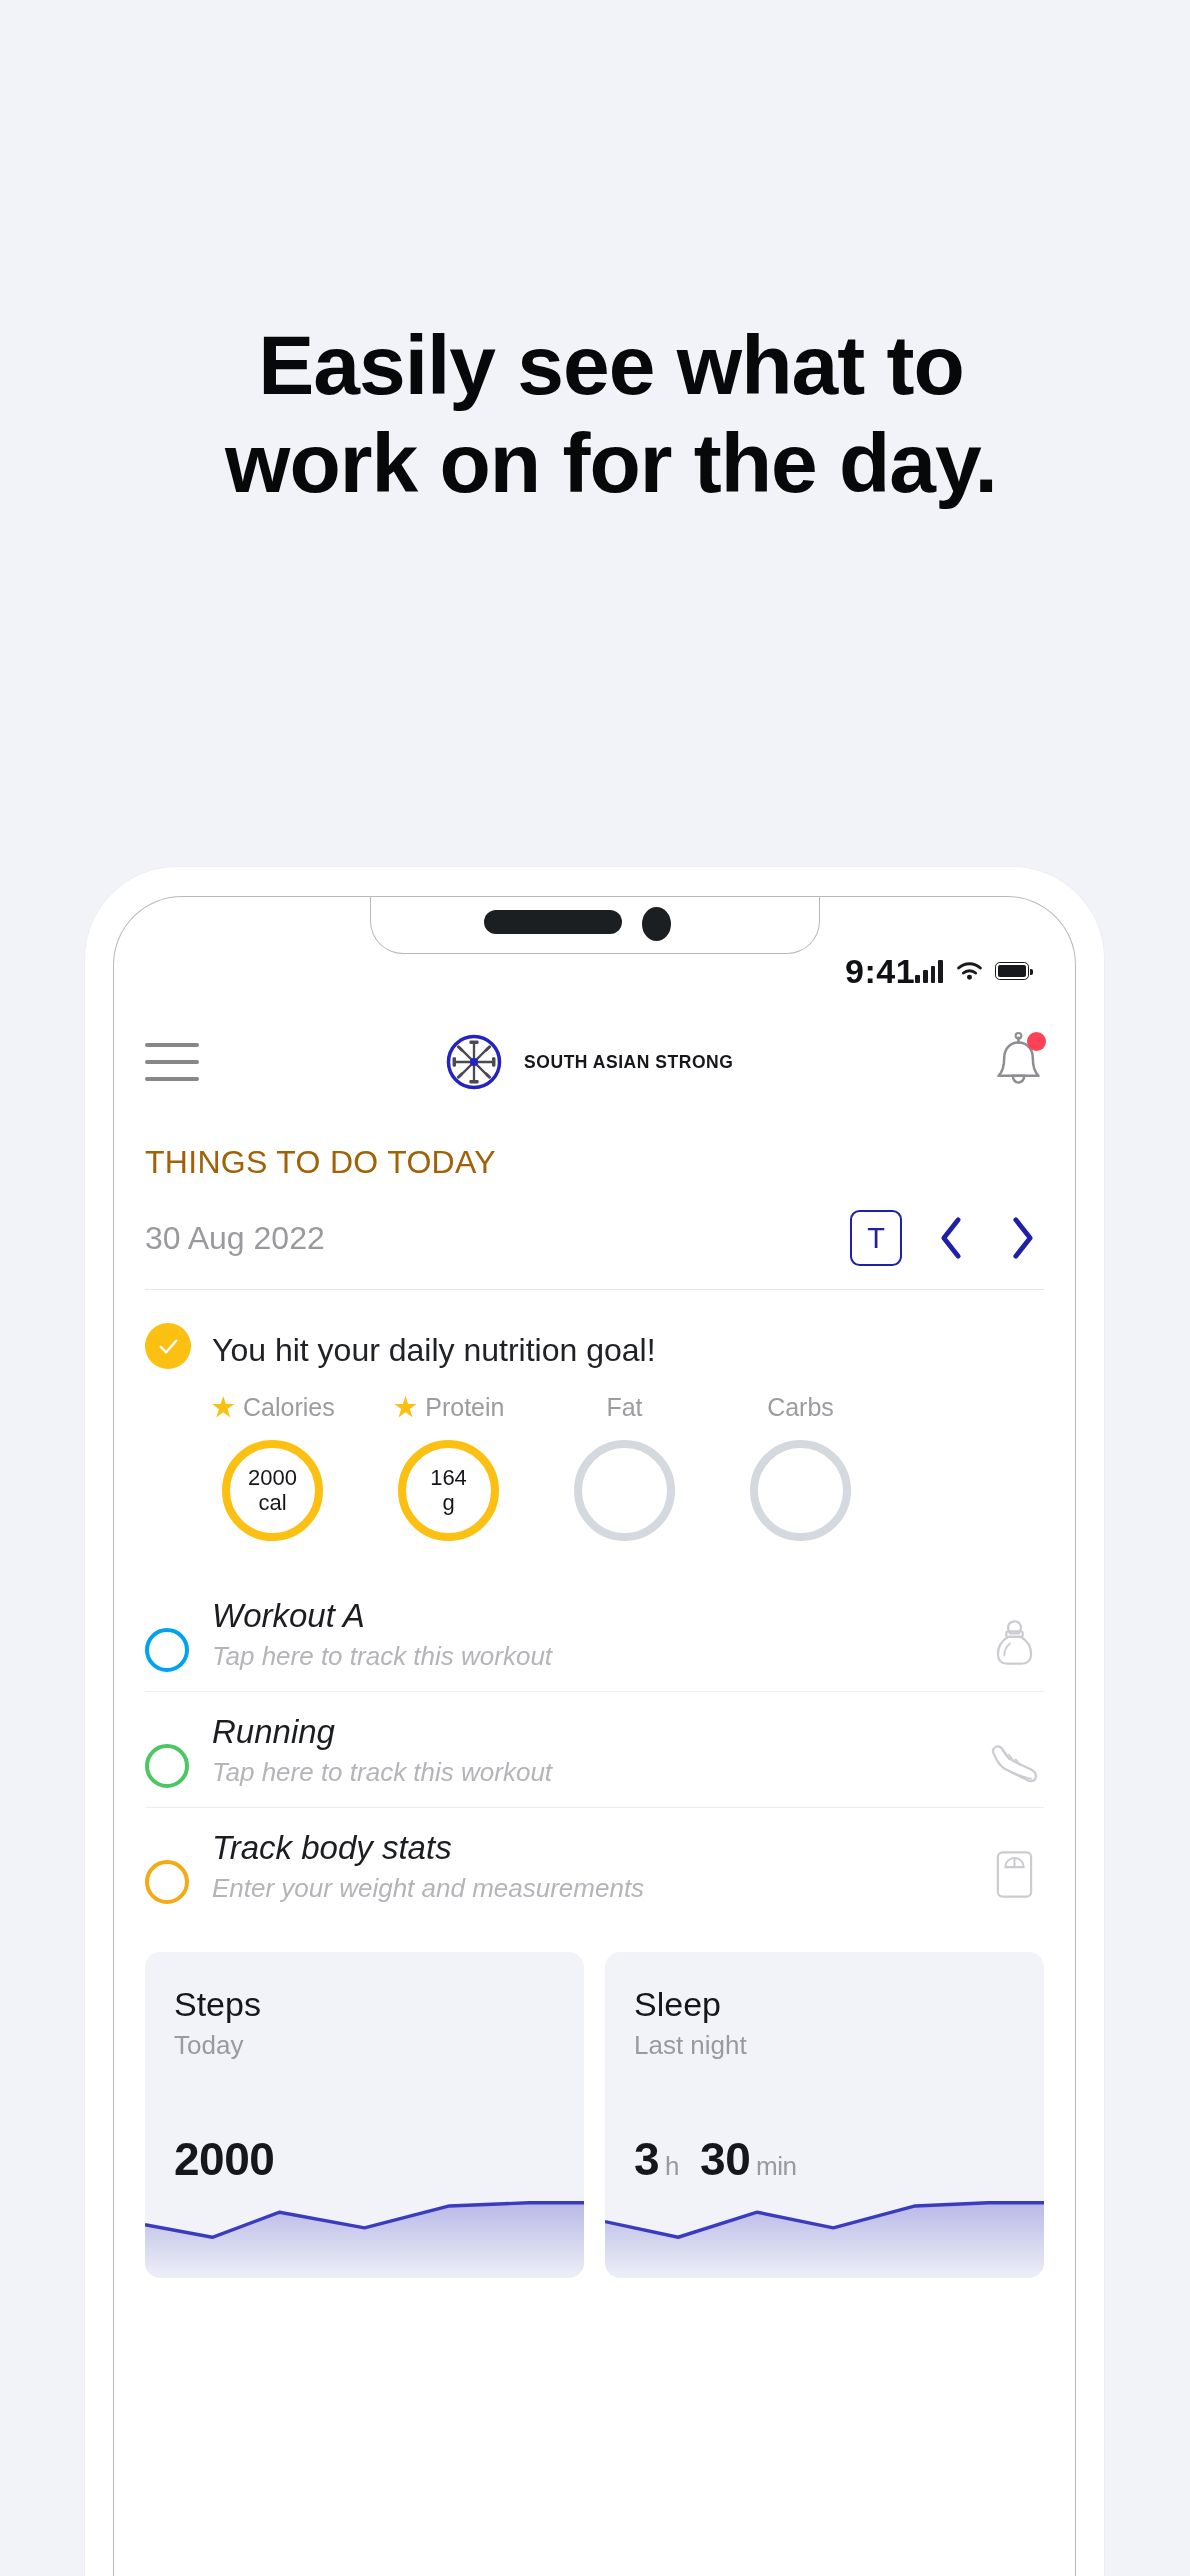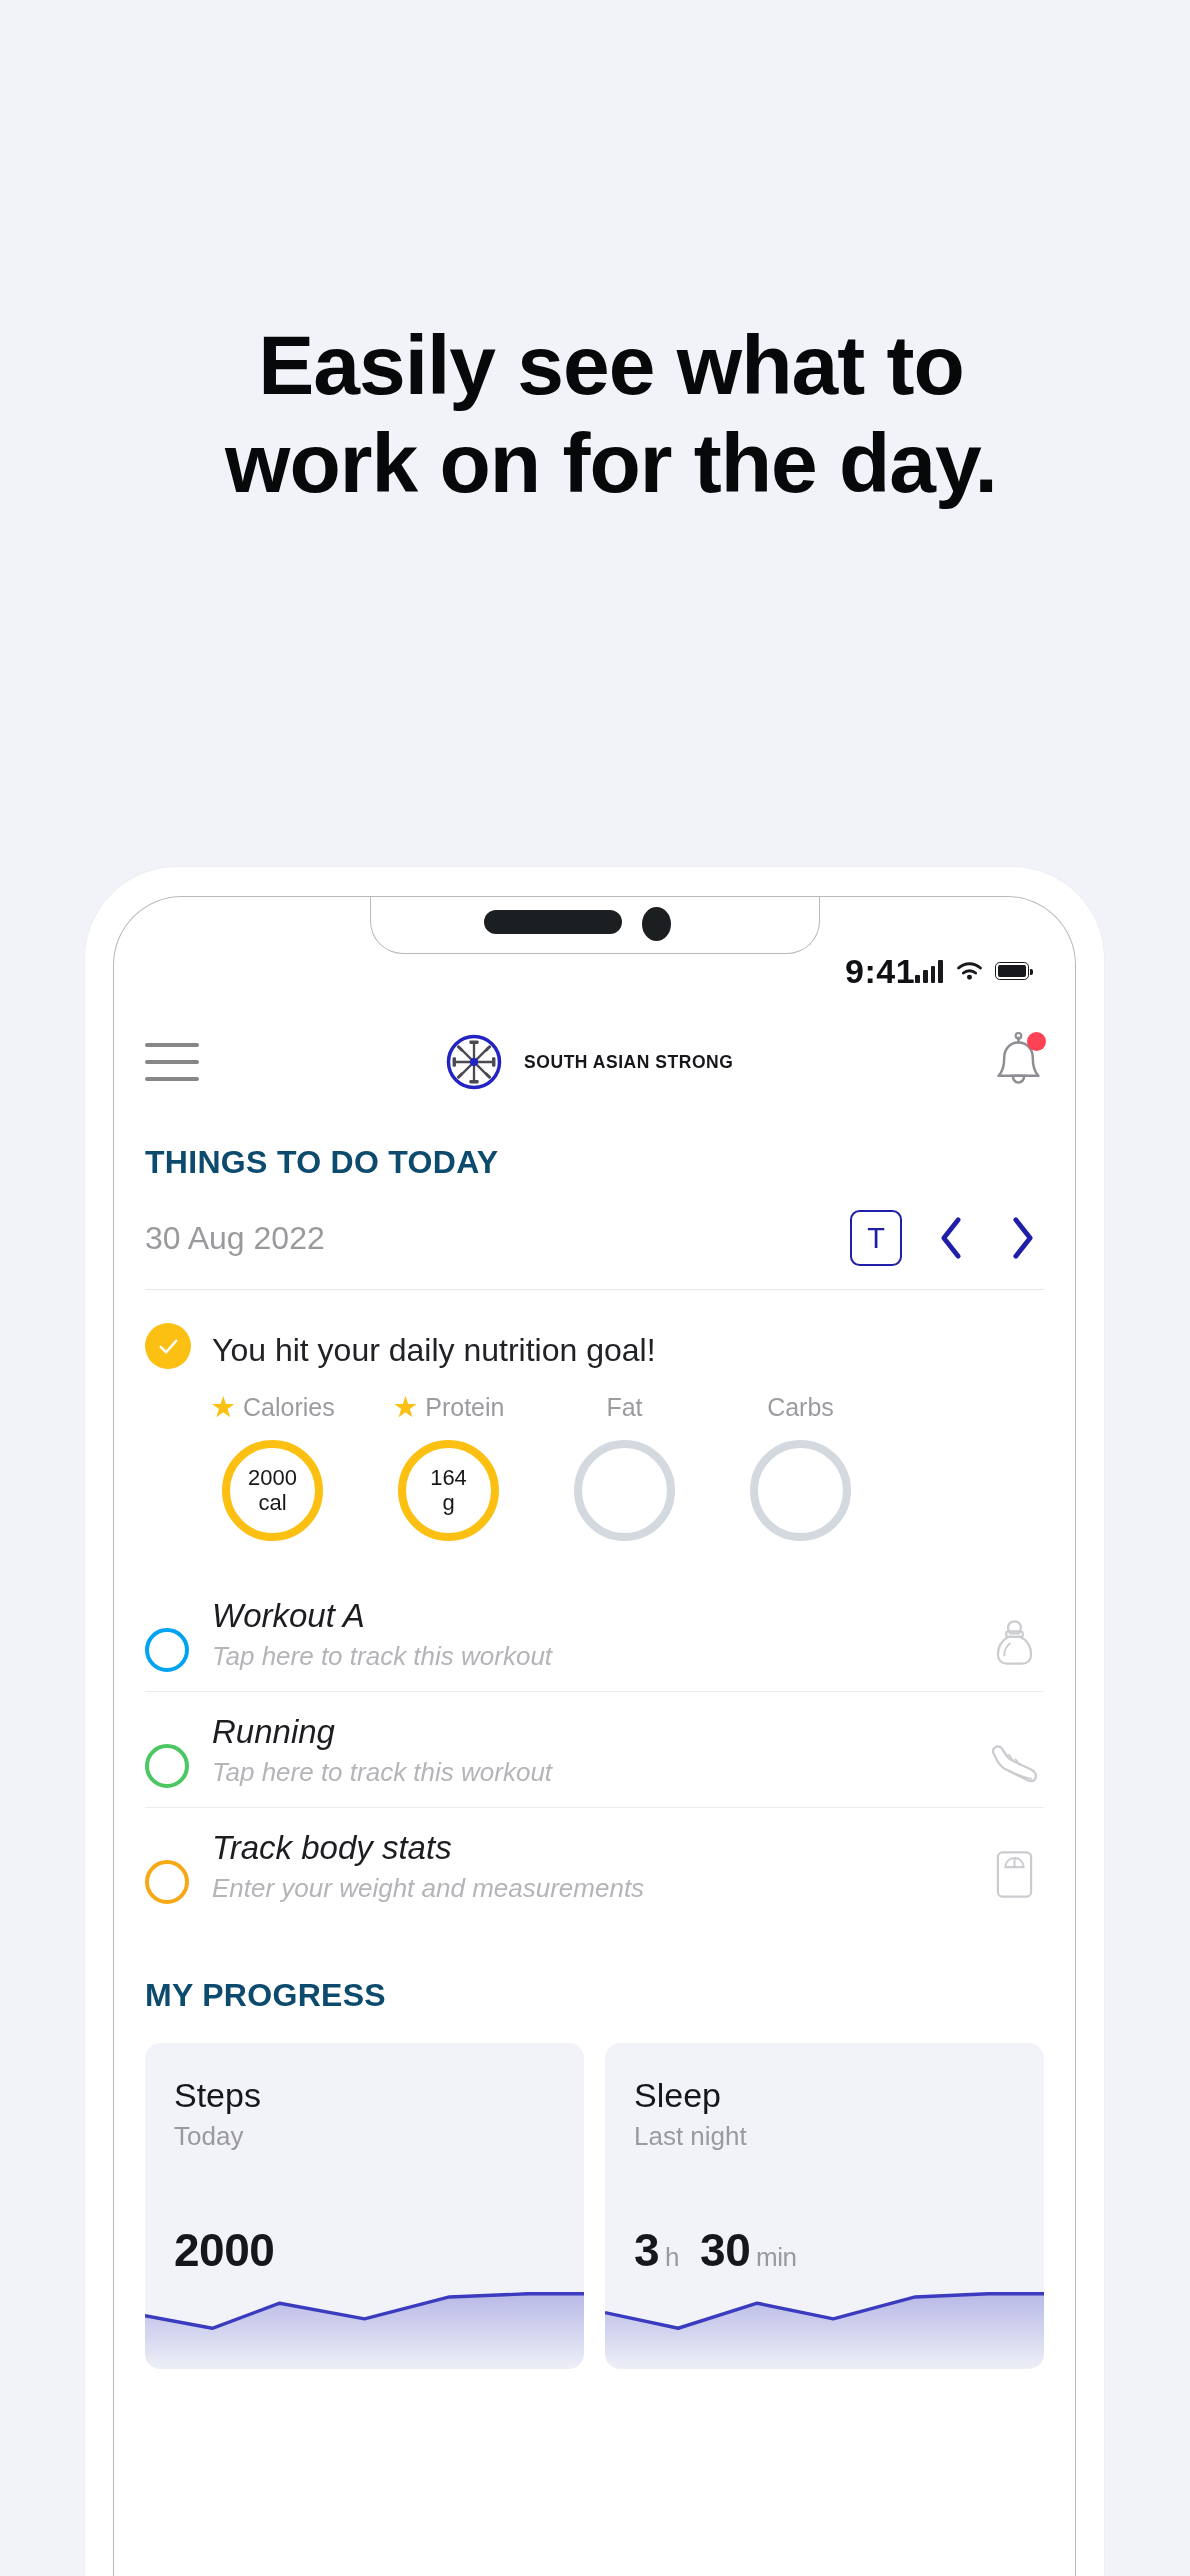--- a/index.html
+++ b/index.html
@@ -171,22 +171,22 @@
     position: absolute;
     right: 1.9px; top: 1.9px;
     width: 19px; height: 19px;
     background: #fc4255;
     border-radius: 50%;
   }
 
   
   .sec-title {
     font-size: 32px;
-    font-weight: bold;
-    color: #0c4a6e;
+    font-weight: normal;
+    color: #a16207;
     letter-spacing: 0.3px;
   }
 
   .content { position: absolute; top: 222px; left: 0; width: 100%; padding: 0 31px; }
 
   .things-title { margin-top: 25px; }
 
   .date-row {
     margin-top: 29px;
     display: flex;
@@ -501,21 +501,20 @@
           </div>
           <svg class="task-icon" viewBox="0 0 64 64">
             <rect x="14" y="8" width="36" height="48" rx="5" fill="none" stroke="#9fa3ab" stroke-width="2.4"></rect>
             <path d="M22 24a10 10 0 0 1 20 0z" fill="none" stroke="#9fa3ab" stroke-width="2.2" stroke-linejoin="round"></path>
             <path d="M32 24v-9" stroke="#9fa3ab" stroke-width="2.2" stroke-linecap="round"></path>
           </svg>
         </div>
 
       </div>
 
-      <div class="sec-title progress-title">MY PROGRESS</div>
 
       <div class="cards">
 
         <div class="card">
           <div class="card-title">Steps</div>
           <div class="card-sub">Today</div>
           <div class="card-value">
             <span>2000</span>
             <span class="unit"></span>
           </div>

